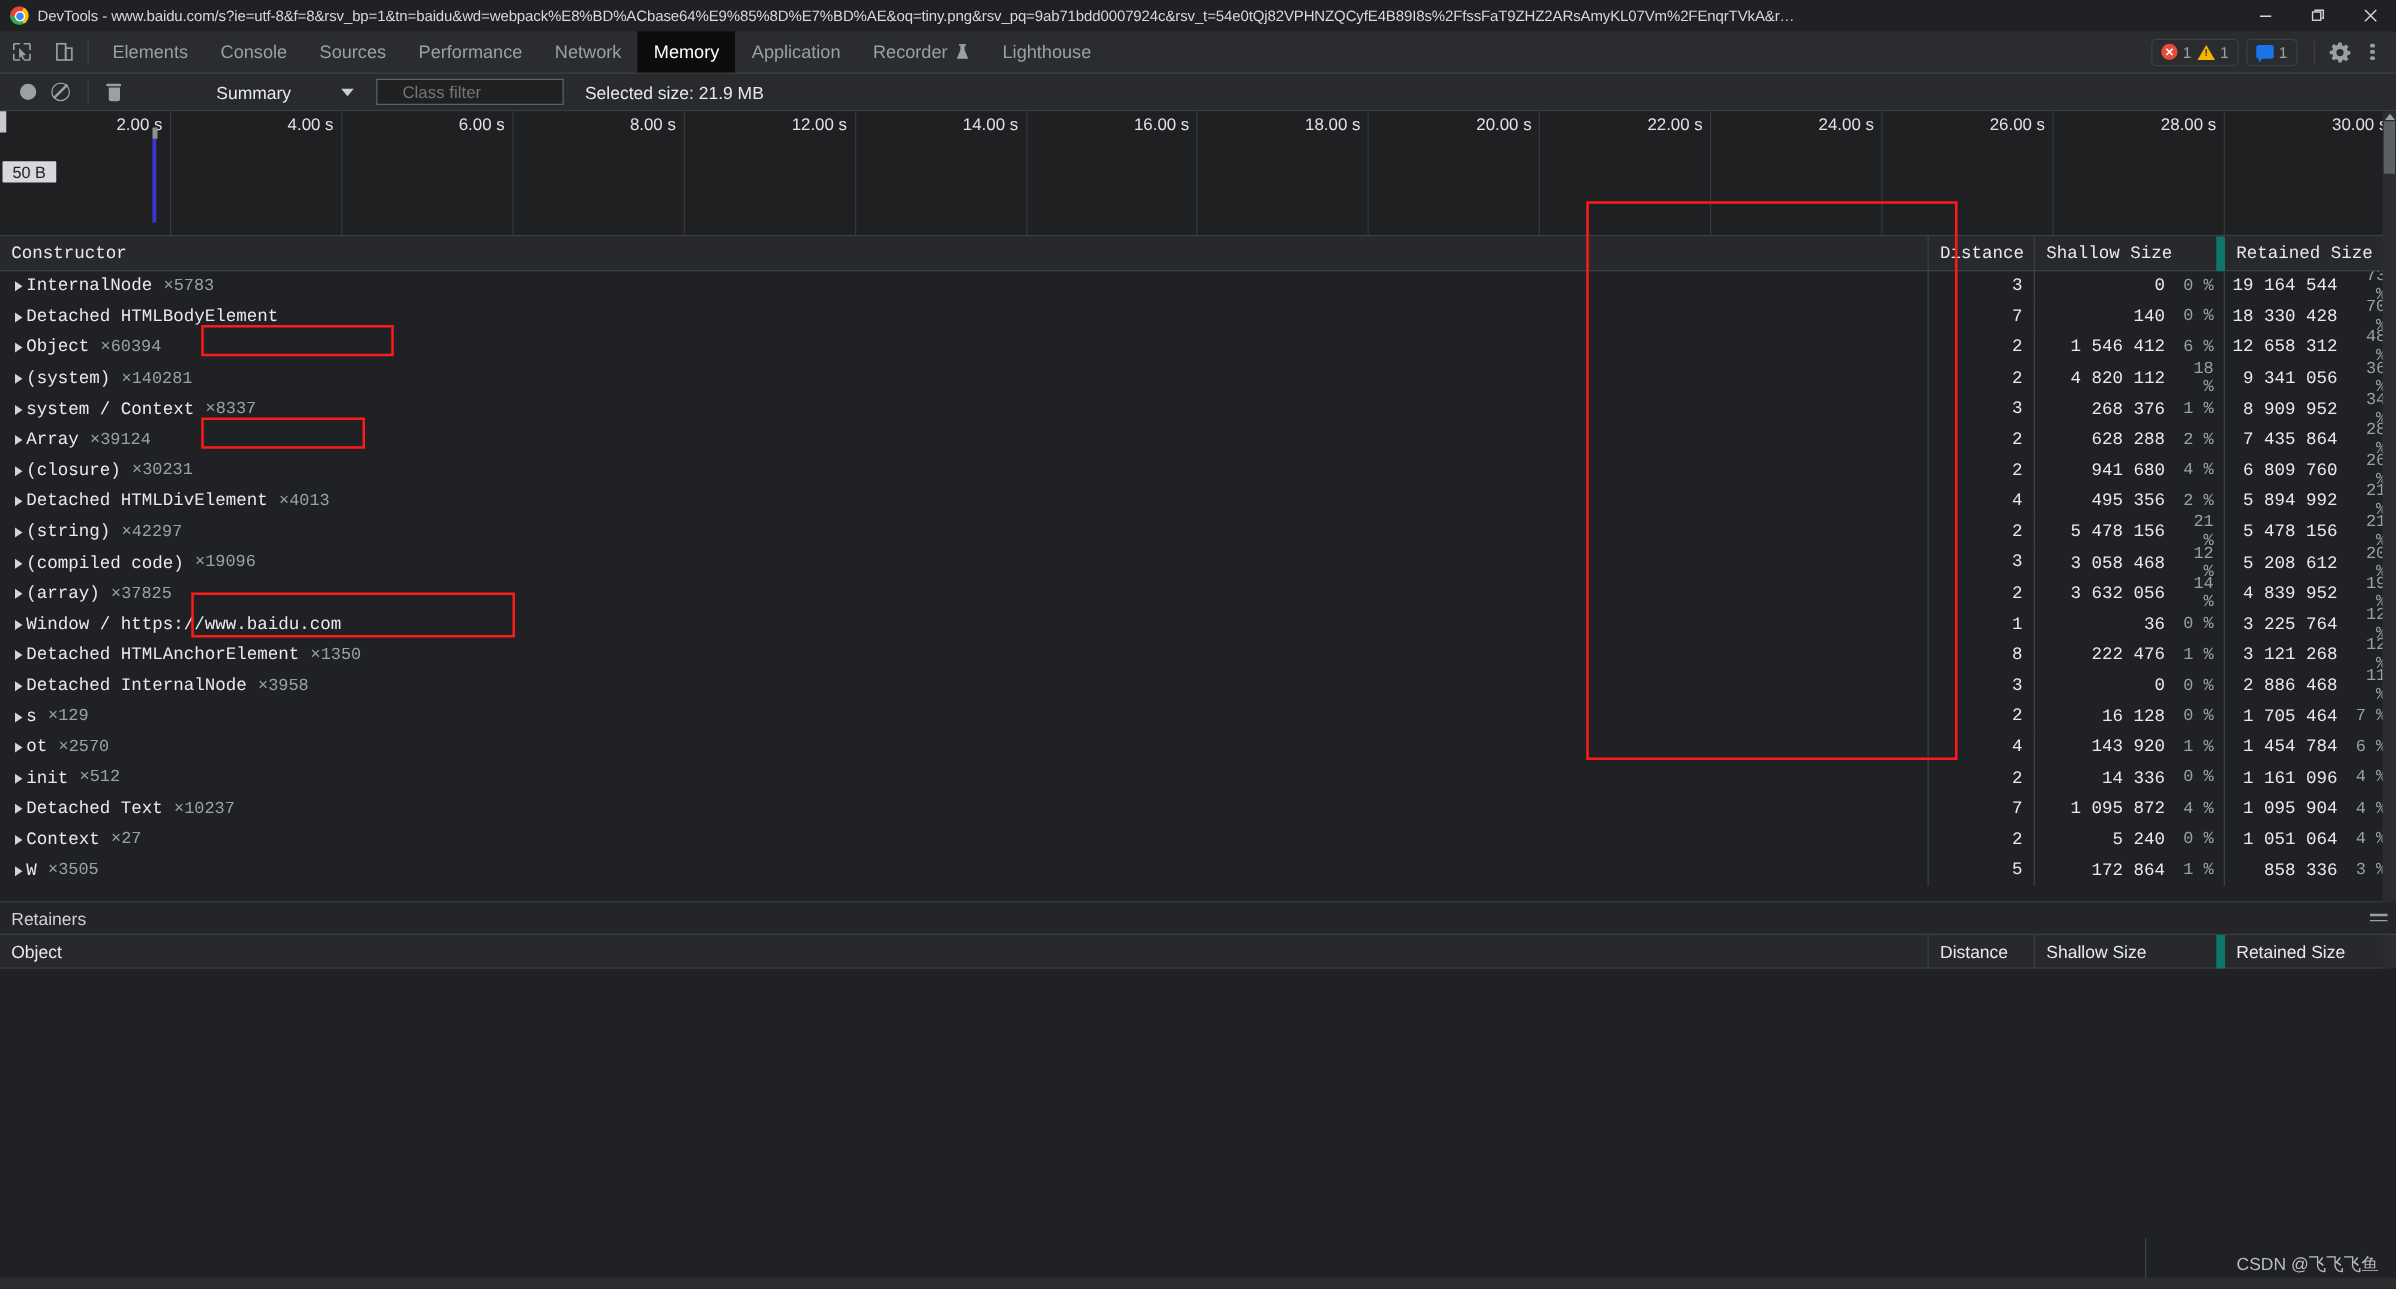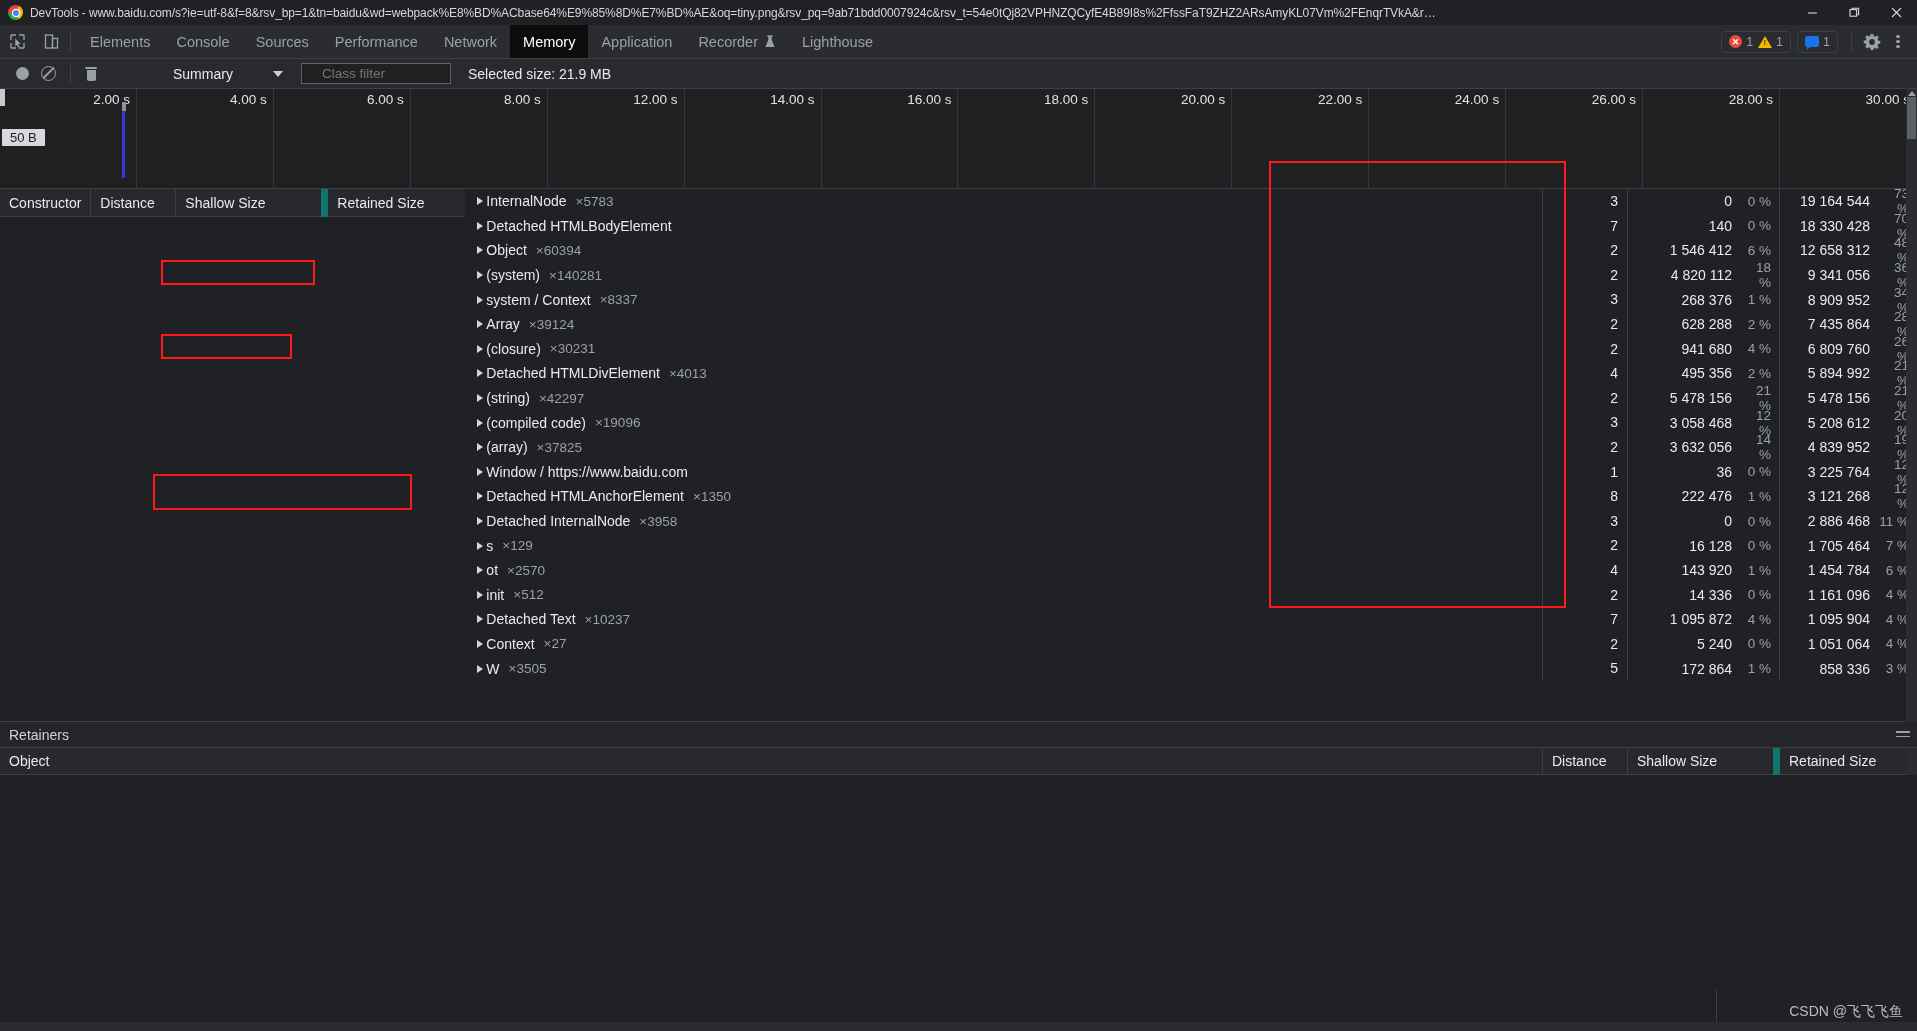--- a/index.html
+++ b/index.html
@@ -124,21 +124,21 @@
   .tl-ruler{ position:absolute; top:0; left:0; right:0; height:100px; display:flex; }
   .tl-cell{ flex:1 1 0; border-right:1px solid #35373a; position:relative;text-decoration:underline; }
   .tl-lab{ position:absolute; right:6px; top:3px; font-size:13.5px; color:#e0e2e5; white-space:nowrap;}
   .tl-handle{position:absolute;left:0;top:0;width:5px;height:17px;background:#c8cacd;}
   .tl-bar{position:absolute;width:3px;background:#3b34d8;top:22px;bottom:10px;}
   .tl-bar .cap{position:absolute;top:-9px;left:-0.5px;width:4px;height:9px;background:#8e9094;}
   .tl-badge{position:absolute;left:2px;top:40px;background:#d6d8db;color:#202124;font-size:13px;
             padding:1px 8px;border-radius:1px;}
 
   
-  .tbl{ flex:1 1 auto; display:flex; flex-direction:row; min-height:0; background:#202124;}
+  .tbl{ flex:1 1 auto; display:flex; flex-direction:column; min-height:0; background:#202124;font-family:Liberation Mono, monospace;}
   .thead{ display:flex; height:28px; align-items:center; background:#28292c;
           border-bottom:1px solid #3c4043; font-size:14px; color:#e8eaed;}
   .th{ padding:0 9px; display:flex; align-items:center; height:28px;}
   .th.ctor{ flex:1 1 auto; border-right:1px solid #3c4043;}
   .th.dist{ width:85px; flex:0 0 85px; border-right:1px solid #3c4043;}
   .th.shal{ width:152px; flex:0 0 152px; border-right:7px solid #0f766e;}
   .th.ret { width:137px; flex:0 0 137px;}
   .trows{ flex:1 1 auto; overflow:hidden; position:relative;}
   .row{ display:flex; height:24.6px; align-items:center; font-size:14px; color:#e8eaed; }
   .c-ctor{ flex:1 1 auto; display:flex; align-items:center; padding-left:12px; gap:0;

